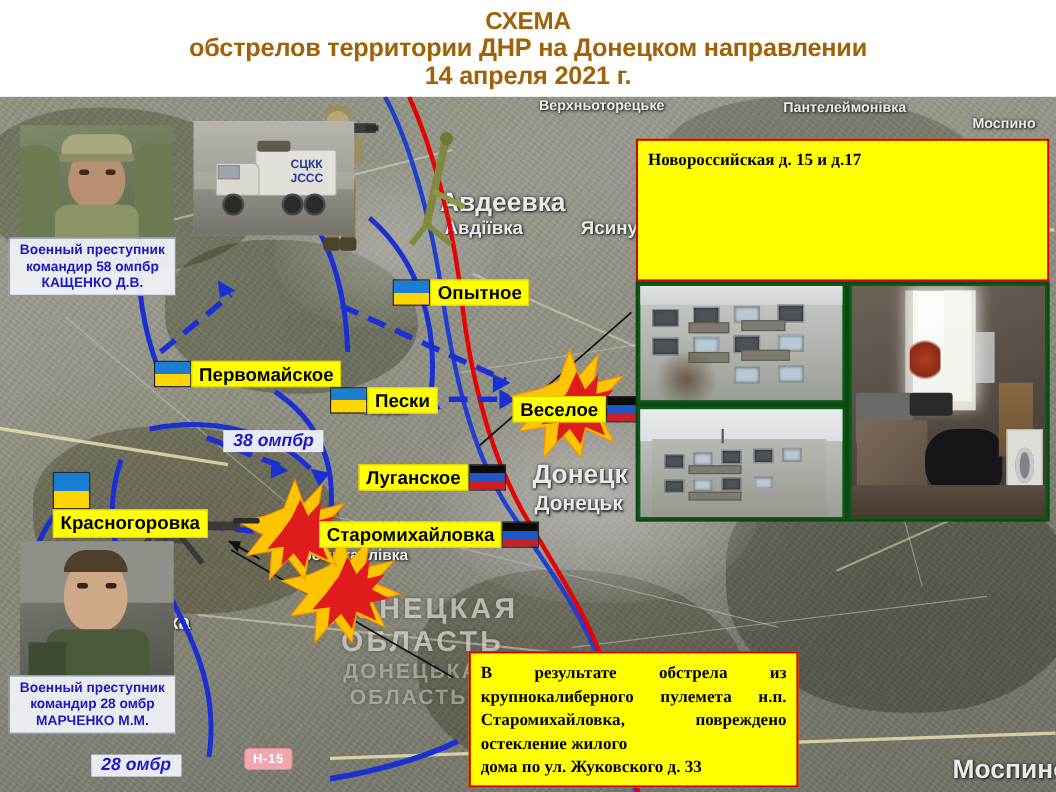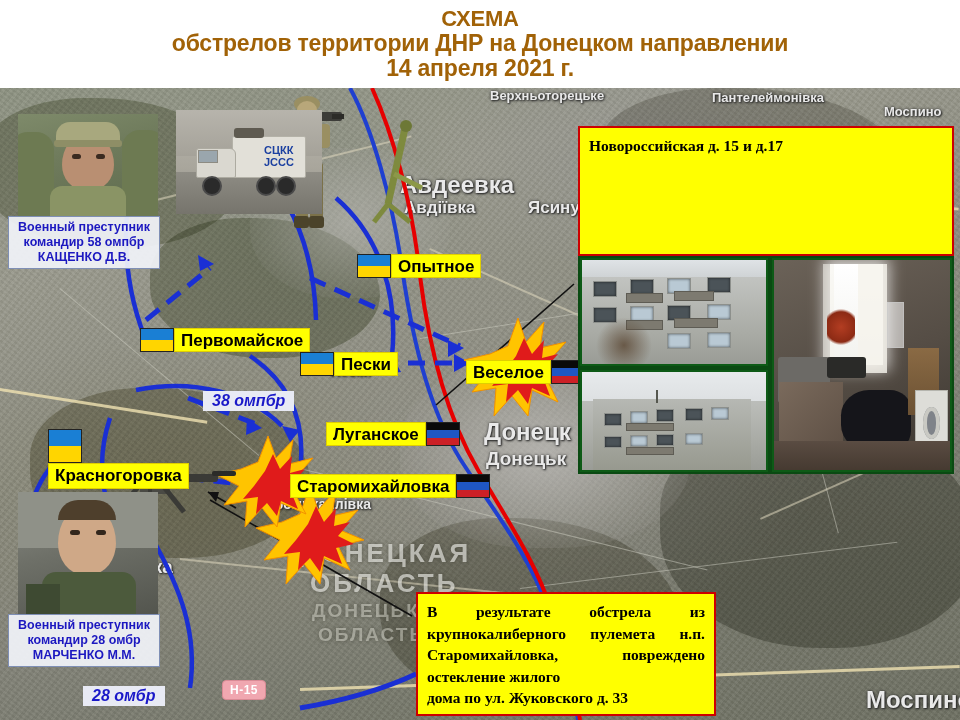--- a/index.html
+++ b/index.html
@@ -504,19 +504,19 @@
         <div class="table" style="left:3%;top:58%;width:36%;height:34%;"></div>
         <div style="position:absolute;left:30%;top:46%;width:22%;height:10%;background:#2a2a28;border-radius:3px;"></div>
         <div class="body" style="left:38%;top:62%;width:40%;height:30%;"></div>
         <div class="cab" style="left:76%;top:42%;width:18%;height:32%;"></div>
         <div class="wm" style="left:80%;top:62%;width:19%;height:30%;"></div>
         <div style="position:absolute;left:64%;top:20%;width:10%;height:22%;background:rgba(255,255,255,.55);border:1px solid rgba(200,200,200,.6);"></div>
         <div style="position:absolute;left:0;bottom:0;width:100%;height:14%;background:linear-gradient(#5a4c42,#463a31);"></div>
       </div>
     </div>
 
-    <div class="callout" style="left:416px;top:504px;width:300px;height:124px;">
+    <div class="callout" style="left:426px;top:504px;width:300px;height:124px;">
       <p>В результате обстрела из крупнокалиберного пулемета н.п. Старомихайловка, повреждено остекление жилого</p>
       <p>дома по ул. Жуковского д. 33</p>
     </div>
 
   </div>
 </div>
 
 </body></html>

